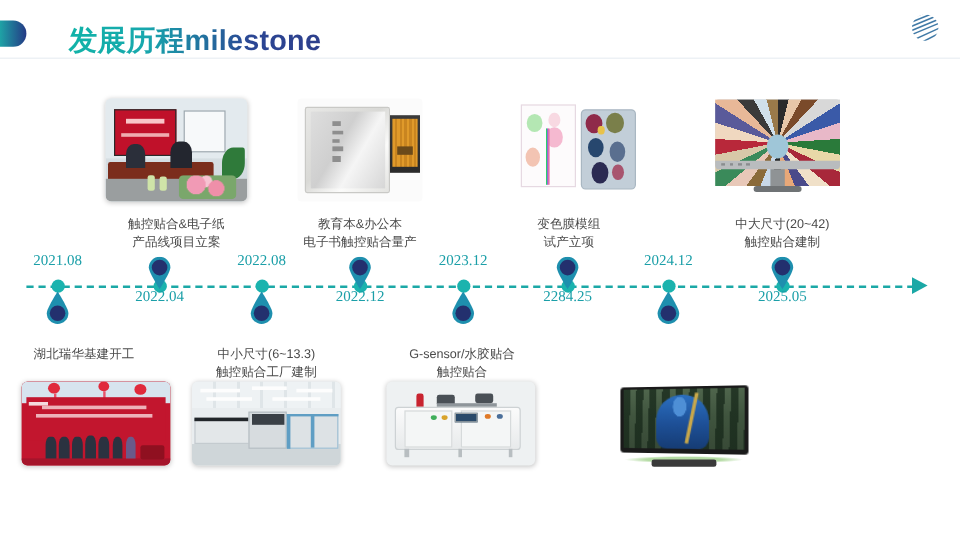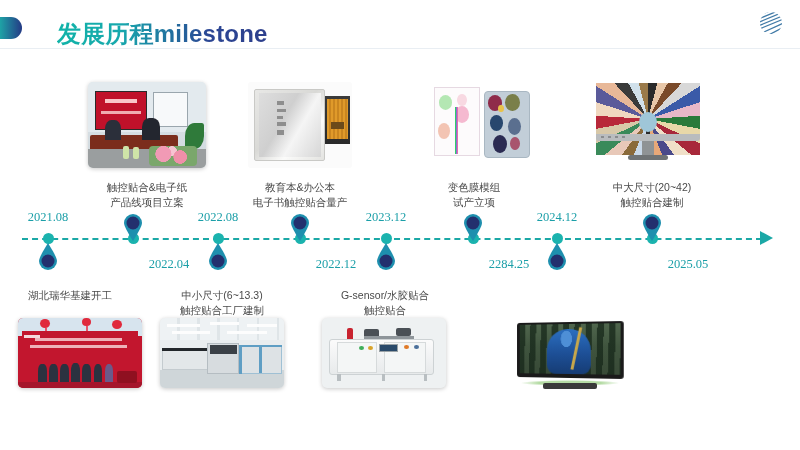--- a/index.html
+++ b/index.html
@@ -59,21 +59,21 @@
 
   
   .pin { position: absolute; width: 20px; height: 27px; margin-left: -10px; }
 
   .date {
     position: absolute; font-size: 12.5px; color: #1b9fa8;
     white-space: nowrap; transform: translateX(-50%);
     font-family: "Liberation Serif", serif;
   }
   .date.above { top: 0px; }
-  .date.below { top: 47px; margin-left: 36px; }
+  .date.below { top: 30px; }
 
   
   .caption {
     position: absolute; text-align: center; transform: translateX(-50%);
     font-size: 10.5px; color: #4a4a4a; line-height: 1.45; white-space: nowrap;
   }
 
   
   .media {
     position: absolute; overflow: hidden; background: #fff;

